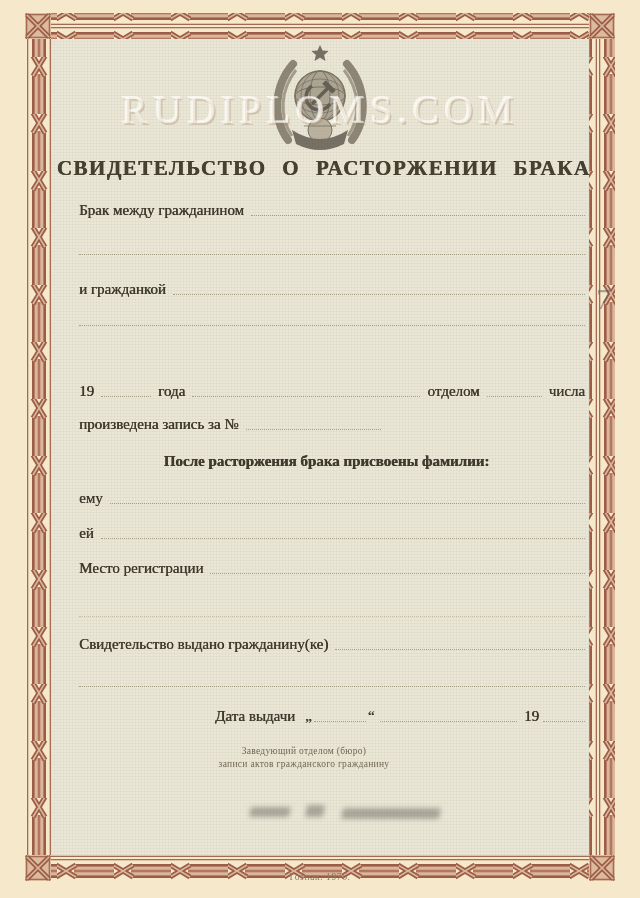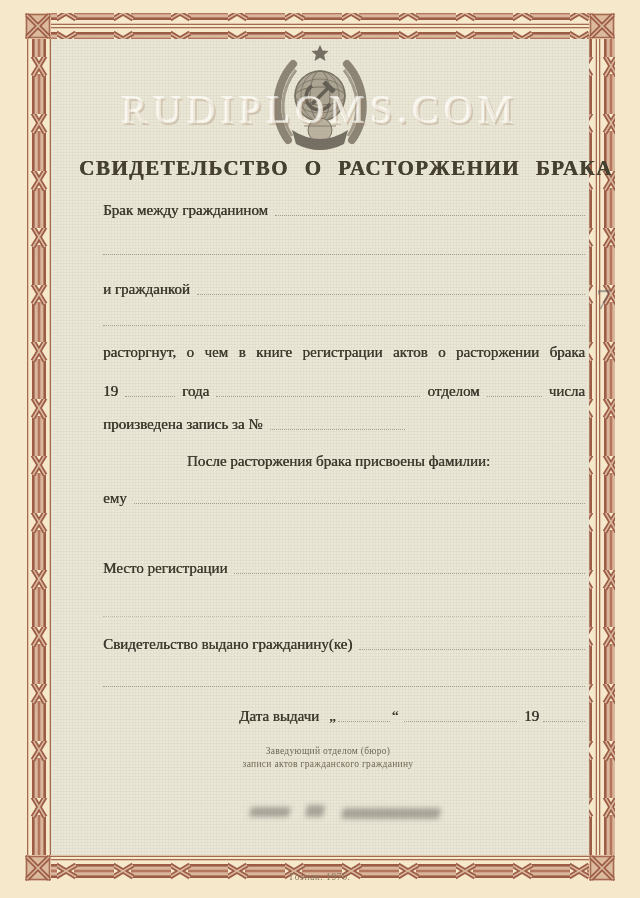--- a/index.html
+++ b/index.html
@@ -21,34 +21,34 @@
     position:absolute; left:262px; top:42px; width:116px; height:114px; z-index:3;
     filter:blur(.4px); opacity:.85;
   }
   .watermark{
     position:absolute; top:86px; left:0; width:100%; z-index:6;
     text-align:center; font-weight:normal; font-size:40px; letter-spacing:5px;
     color:rgba(252,248,238,.60);
     text-shadow:1.5px 1.5px 0 rgba(156,124,94,.30), -1px -1px 0 rgba(255,255,255,.65);
     pointer-events:none; white-space:nowrap;
   }
-  .content{position:absolute; inset:0; z-index:4; font-size:15px;margin-left:24px;}
+  .content{position:absolute; inset:0; z-index:4; font-size:15px;}
   .doc-text{text-shadow:.4px 0 0 currentColor;}
   .title{
     position:absolute; top:156px; left:55px; right:48px; text-align:center;
     font-weight:bold; font-size:21px; letter-spacing:1.5px; word-spacing:9px;
     color:#45402f; text-shadow:.5px 0 0 currentColor; white-space:nowrap;
   }
   .row{position:absolute; left:79px; right:55px; display:flex; align-items:flex-end;}
   .lbl{white-space:nowrap; padding-right:7px;}
   .lbl.after{padding-left:7px; padding-right:0;}
   .dl{flex:1 1 auto; border-bottom:1.6px dotted #8f8a6e; margin-bottom:3px; opacity:.75;}
   .dl.fixed{flex:0 0 auto;}
   .dl.faint{opacity:.45;}
-  .heading-center{position:absolute; left:62px; right:49px; text-align:center;}
+  .heading-center{position:absolute; left:62px; right:49px; text-align:center;font-weight:bold;}
   .sig{
     position:absolute; top:745px; left:168px; width:272px; text-align:center;
     font-size:9.5px; line-height:1.32; color:#6e6753; letter-spacing:.3px;
   }
   .imprint{
     position:absolute; top:872px; left:0; right:0; text-align:center;
     font-size:9.5px; color:#8a7a60; letter-spacing:.6px; z-index:5;
   }
   .mark7{
     position:absolute; top:282px; left:596px; z-index:5;
@@ -156,21 +156,20 @@
 
     <div class="row doc-text" style="top:281px">
       <span class="lbl">и гражданкой</span>
       <span class="dl"></span>
     </div>
 
     <div class="row" style="top:313px;height:16px">
       <span class="dl"></span>
     </div>
 
-    <div class="row doc-text" style="top:344px;display:block;text-align:justify;text-align-last:justify">расторгнут, о чем в книге регистрации актов о расторжении брака</div>
 
     <div class="row doc-text" style="top:383px">
       <span class="lbl">19</span>
       <span class="dl fixed" style="width:50px"></span>
       <span class="lbl after" style="padding-right:7px">года</span>
       <span class="dl"></span>
       <span class="lbl after" style="padding-right:7px">отделом</span>
       <span class="dl fixed" style="width:55px"></span>
       <span class="lbl after">числа</span>
     </div>
@@ -180,20 +179,24 @@
       <span class="dl fixed" style="width:135px"></span>
     </div>
 
     <div class="heading-center doc-text" style="top:453px">После расторжения брака присвоены фамилии:</div>
 
     <div class="row doc-text" style="top:490px">
       <span class="lbl">ему</span>
       <span class="dl"></span>
     </div>
 
+    <div class="row doc-text" style="top:525px">
+      <span class="lbl">ей</span>
+      <span class="dl"></span>
+    </div>
 
     <div class="row doc-text" style="top:560px">
       <span class="lbl">Место регистрации</span>
       <span class="dl"></span>
     </div>
 
     <div class="row" style="top:604px;height:16px">
       <span class="dl faint"></span>
     </div>
 

